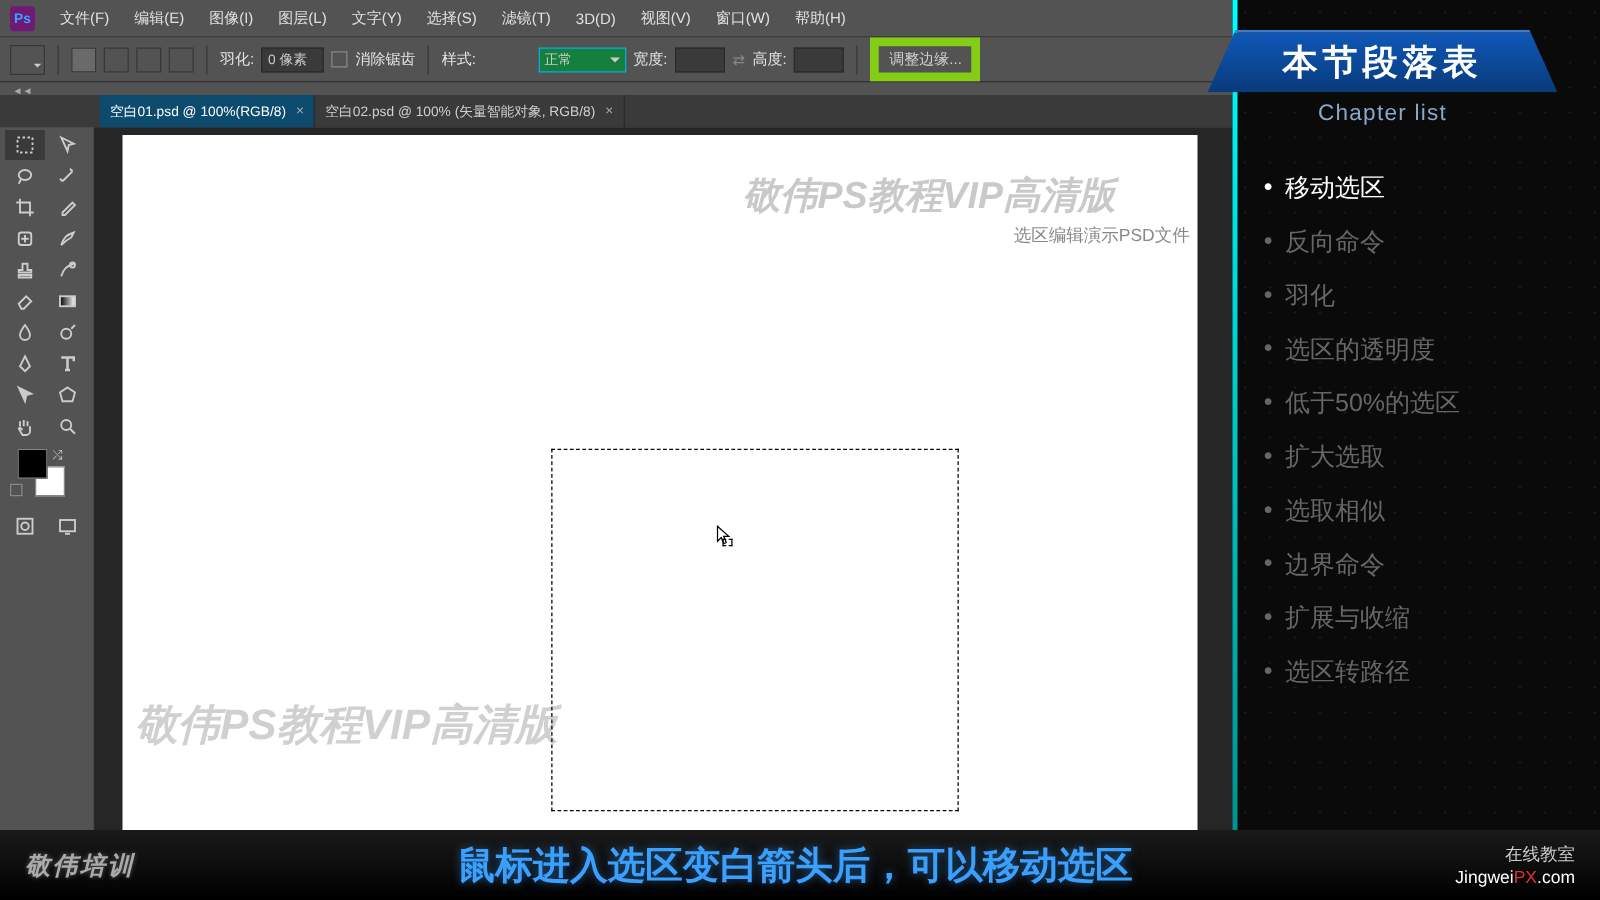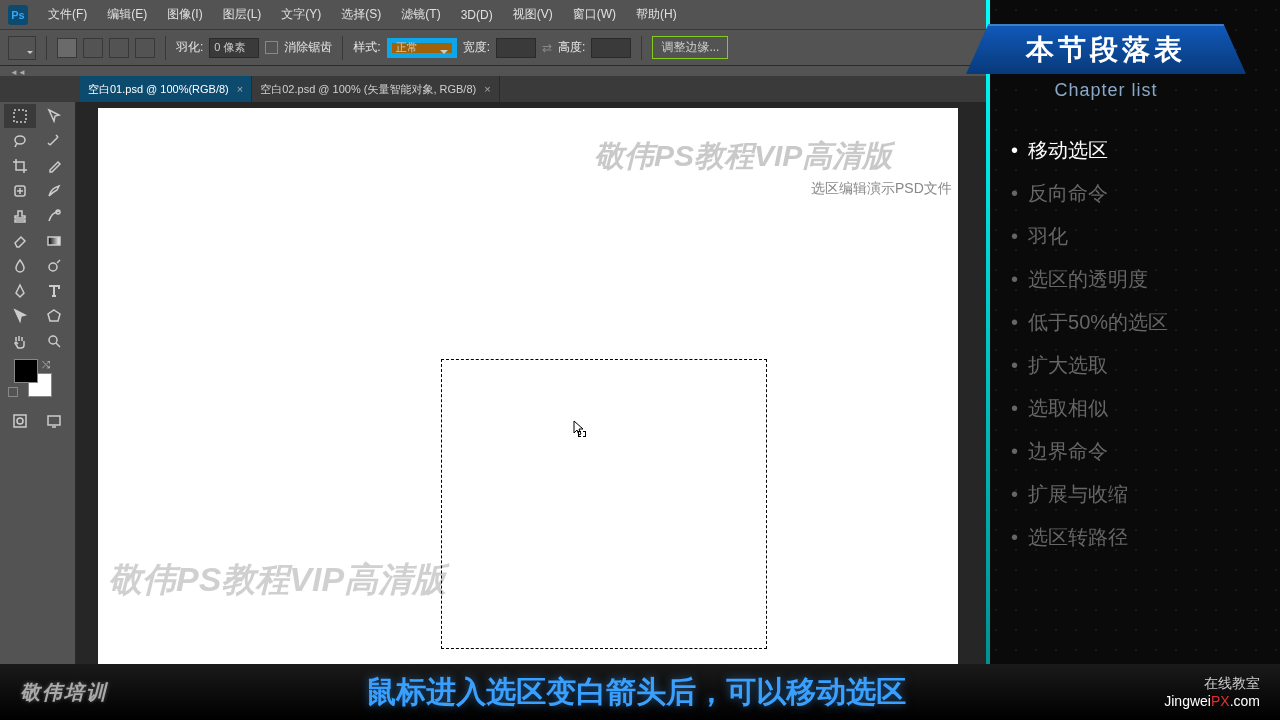--- a/index.html
+++ b/index.html
@@ -1,35 +1,35 @@
 <!DOCTYPE html>
 <html><head>
 <meta charset="utf-8">
 <style>
 * { margin: 0; padding: 0; box-sizing: border-box; font-family: "Microsoft YaHei", sans-serif; }
 body { width: 1280px; height: 720px; background: #1a1a1a; overflow: hidden; position: relative; }
 
 .app-area { width: 986px; height: 720px; background: #535353; position: relative; }
 
 .menubar { height: 30px; background: #535353; display: flex; align-items: center; padding-left: 8px; border-bottom: 1px solid #383838; }
-.ps-logo { width: 20px; height: 20px; background: #0c4a6e; color: #31a8ff; font-size: 11px; font-weight: bold; display: flex; align-items: center; justify-content: center; border-radius: 3px; margin-right: 10px; }
+.ps-logo { width: 20px; height: 20px; background: #701a75; color: #31a8ff; font-size: 11px; font-weight: bold; display: flex; align-items: center; justify-content: center; border-radius: 3px; margin-right: 10px; }
 .menu-item { color: #e0e0e0; font-size: 12px; padding: 0 10px; cursor: pointer; }
 
 .optionsbar { height: 36px; background: #535353; display: flex; align-items: center; padding-left: 8px; border-bottom: 1px solid #2a2a2a; gap: 6px; }
 .tool-preset { width: 28px; height: 24px; border: 1px solid #383838; background: #535353; position: relative; }
 .tool-preset::after { content: ""; position: absolute; right: 2px; bottom: 2px; border: 3px solid transparent; border-top-color: #ccc; }
 .mode-btn { width: 20px; height: 20px; border: 1px solid #383838; background: #535353; }
 .mode-btn.active { background: #6a6a6a; }
 .sep { width: 1px; height: 24px; background: #383838; margin: 0 4px; }
 .opt-label { color: #e5e5e5; font-size: 12px; }
 .opt-input { width: 50px; height: 20px; background: #3a3a3a; border: 1px solid #2a2a2a; color: #ccc; font-size: 11px; padding: 0 4px; }
 .opt-check { width: 13px; height: 13px; border: 1px solid #888; background: #535353; }
-.opt-select { width: 70px; height: 20px; background: #a16207; border: 5px solid #0ea5e9; color: #ccc; font-size: 11px; display: flex; align-items: center; padding: 0 4px; position: relative; }
+.opt-select { width: 70px; height: 20px; background: #15803d; border: 1px solid #0ea5e9; color: #ccc; font-size: 11px; display: flex; align-items: center; padding: 0 4px; position: relative; margin-left: 44px; }
 .opt-select::after { content: ""; position: absolute; right: 4px; top: 7px; border: 4px solid transparent; border-top-color: #ccc; }
-.opt-btn { padding: 2px 8px; background: #535353; border: 1px solid #84cc16; color: #d0d0d0; font-size: 12px; }
+.opt-btn { padding: 2px 8px; background: #535353; border: 7px solid #84cc16; color: #d0d0d0; font-size: 12px; }
 
 .collapse-bar { height: 10px; background: #535353; position: relative; }
 .collapse-arrow { position: absolute; left: 10px; top: 2px; color: #aaa; font-size: 8px; }
 
 .tabbar { height: 26px; background: #3a3a3a; display: flex; align-items: center; padding-left: 80px; }
 .doc-tab { height: 26px; padding: 0 8px; display: flex; align-items: center; color: #d0d0d0; font-size: 11px; border-right: 1px solid #2a2a2a; cursor: pointer; }
 .doc-tab.active { background: #0c4a6e; color: #fff; }
 .tab-close { margin-left: 8px; color: #aaa; font-size: 11px; }
 
 .workspace { position: absolute; top: 102px; left: 0; right: 0; bottom: 0; display: flex; }

